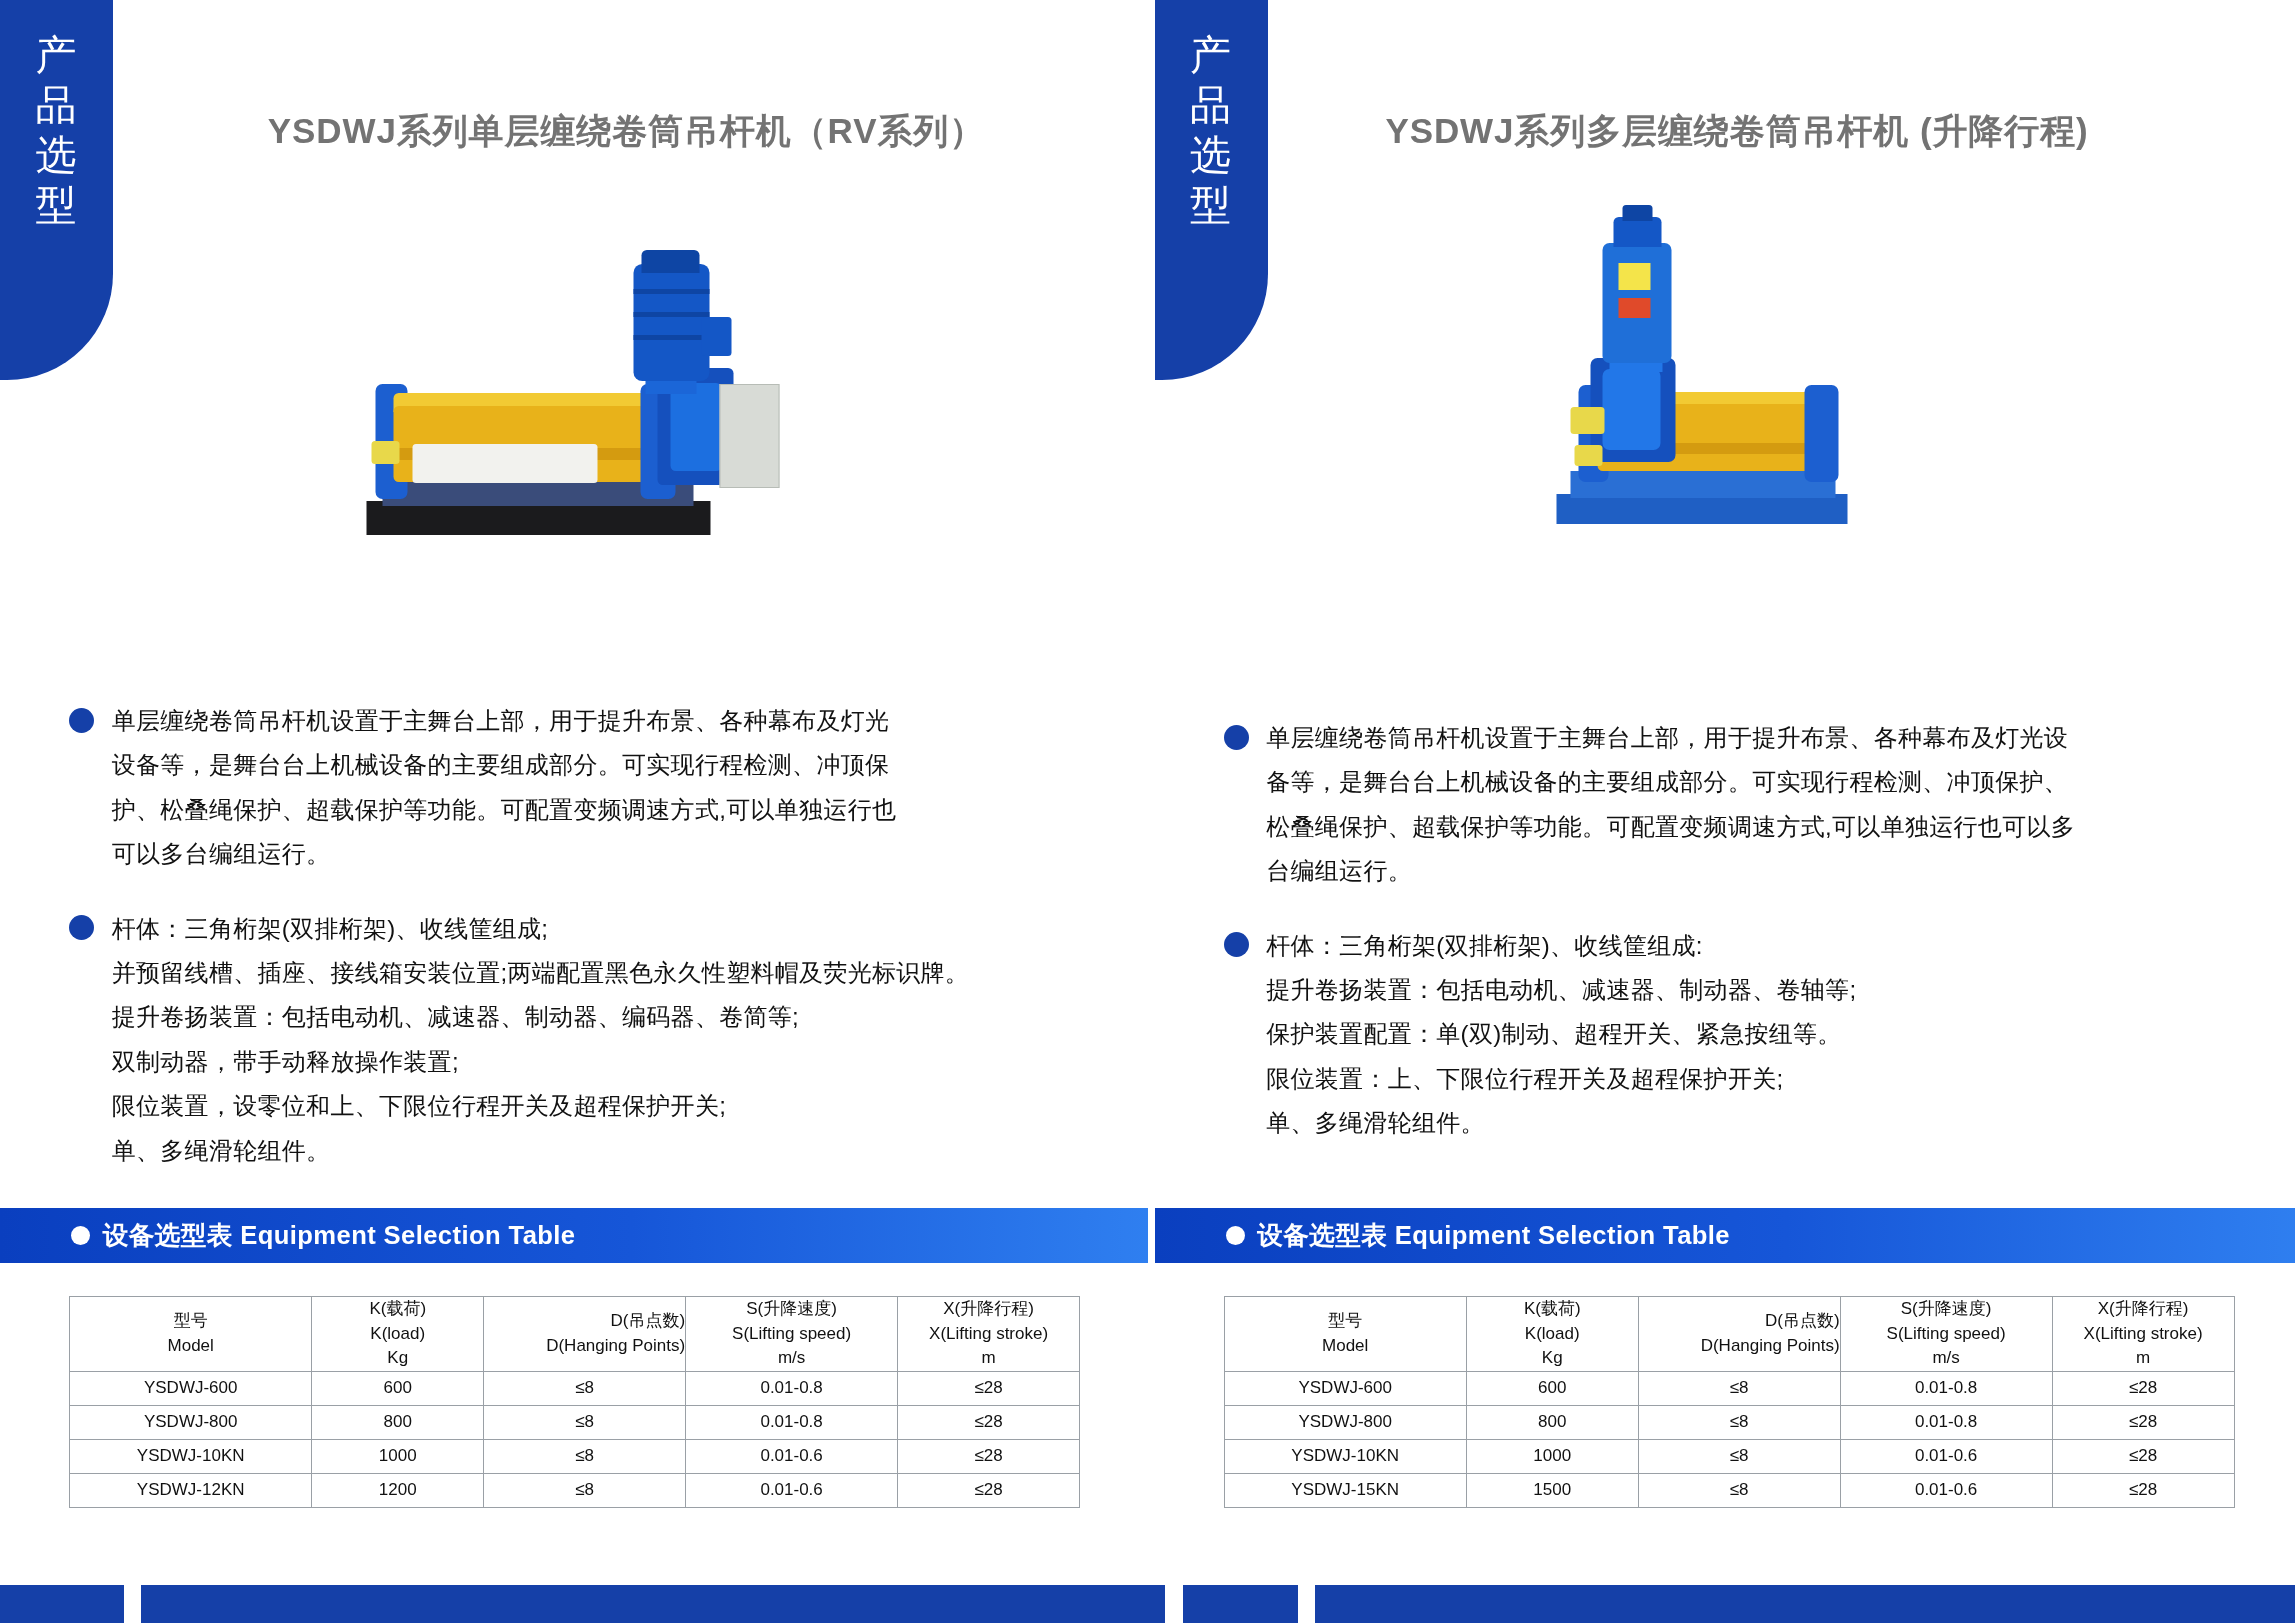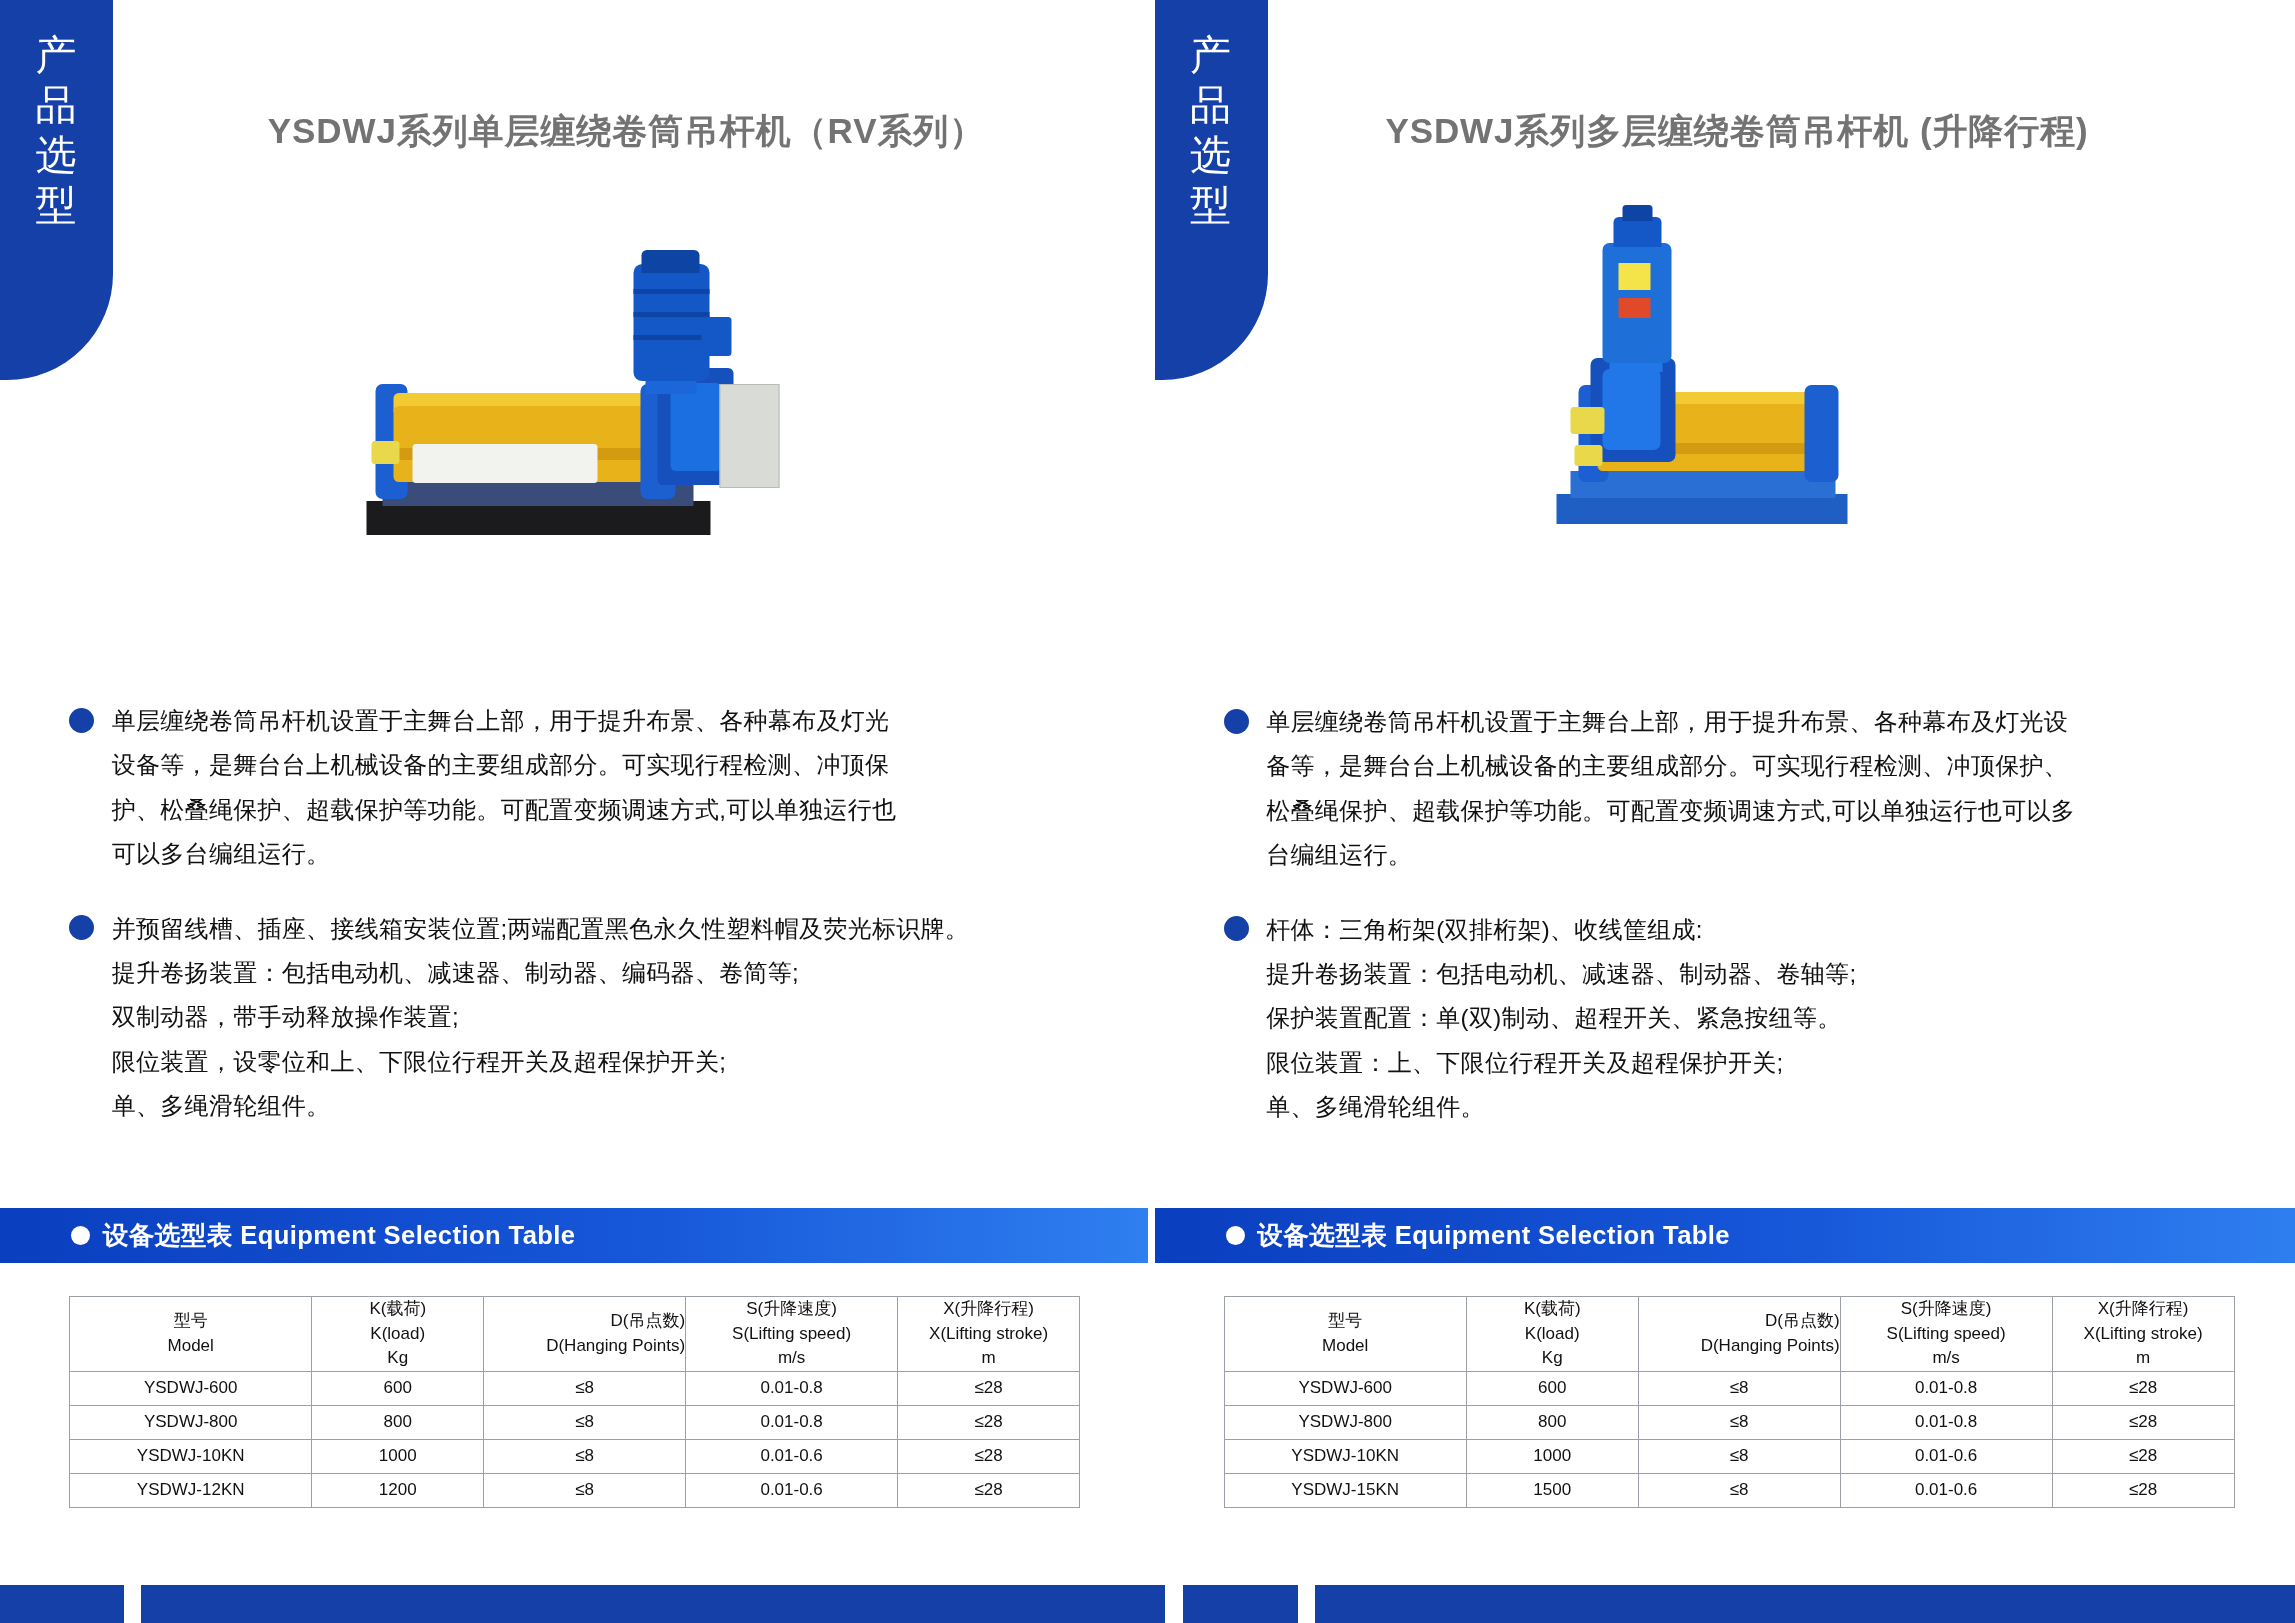--- a/index.html
+++ b/index.html
@@ -269,20 +269,21 @@
         <div class="btext">
           <p>单层缠绕卷筒吊杆机设置于主舞台上部，用于提升布景、各种幕布及灯光</p>
           <p>设备等，是舞台台上机械设备的主要组成部分。可实现行程检测、冲顶保</p>
           <p>护、松叠绳保护、超载保护等功能。可配置变频调速方式,可以单独运行也</p>
           <p>可以多台编组运行。</p>
         </div>
       </div>
       <div class="bullet">
         <div class="dot"></div>
         <div class="btext">
+          <p>杆体：三角桁架(双排桁架)、收线筐组成;</p>
           <p>并预留线槽、插座、接线箱安装位置;两端配置黑色永久性塑料帽及荧光标识牌。</p>
           <p>提升卷扬装置：包括电动机、减速器、制动器、编码器、卷简等;</p>
           <p>双制动器，带手动释放操作装置;</p>
           <p>限位装置，设零位和上、下限位行程开关及超程保护开关;</p>
           <p>单、多绳滑轮组件。</p>
         </div>
       </div>
     </div>
 
     <div class="sect-bar" style="top: 1208px;">
@@ -381,21 +382,21 @@
         <div class="ylw2"></div>
         <div class="mneck"></div>
         <div class="mtr"></div>
         <div class="lbl"></div>
         <div class="lbl2"></div>
         <div class="mtrtop"></div>
         <div class="mtrcap"></div>
       </div>
     </div>
 
-    <div class="bullets" style="top: 700px;">
+    <div class="bullets" style="top: 716px;">
       <div class="bullet">
         <div class="dot"></div>
         <div class="btext">
           <p>单层缠绕卷筒吊杆机设置于主舞台上部，用于提升布景、各种幕布及灯光设</p>
           <p>备等，是舞台台上机械设备的主要组成部分。可实现行程检测、冲顶保护、</p>
           <p>松叠绳保护、超载保护等功能。可配置变频调速方式,可以单独运行也可以多</p>
           <p>台编组运行。</p>
         </div>
       </div>
       <div class="bullet">

